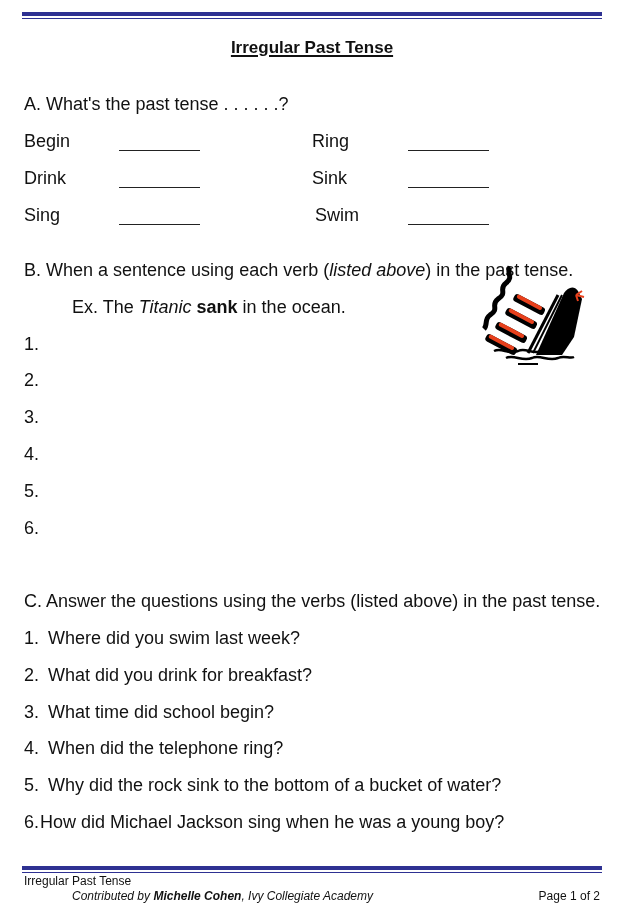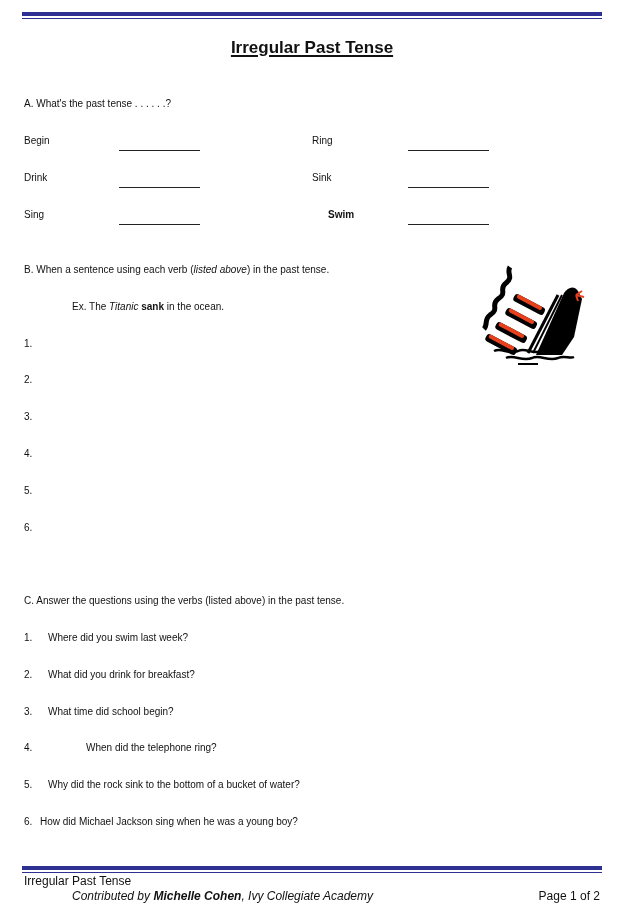--- a/index.html
+++ b/index.html
@@ -10,21 +10,21 @@
   .rule { position: absolute; left: 22px; width: 580px; }
   .rule .thick { height: 4px; background: #2e3192; }
   .rule .gap { height: 2px; background: #ffffff; }
   .rule .thin { height: 1px; background: #2e3192; }
 
   .title {
     position: absolute; left: 0; width: 624px; top: 38px; text-align: center;
     font-size: 17px; font-weight: bold; text-decoration: underline;
     text-decoration-thickness: 2px; text-underline-offset: 2px;
   }
-  .txt { position: absolute; font-size: 10px; line-height: 18px; white-space: nowrap; }
+  .txt { position: absolute; font-size: 18px; line-height: 18px; white-space: nowrap; }
   .blank {
     position: absolute; width: 81px; height: 0; border-bottom: 1px solid #222;
   }
   .ship { position: absolute; left: 478px; top: 263px; width: 110px; height: 102px; }
   .footer { font-size: 12px; line-height: 14px; }
 </style>
 </head>
 <body>
 
 <div class="rule" style="top:12px;">
@@ -41,21 +41,21 @@
 <div class="blank" style="left:119px; top:150px;"></div>
 <div class="txt" style="left:24px; top:169px;">Drink</div>
 <div class="blank" style="left:119px; top:187px;"></div>
 <div class="txt" style="left:24px; top:206px;">Sing</div>
 <div class="blank" style="left:119px; top:224px;"></div>
 
 <div class="txt" style="left:312px; top:132px;">Ring</div>
 <div class="blank" style="left:408px; top:150px;"></div>
 <div class="txt" style="left:312px; top:169px;">Sink</div>
 <div class="blank" style="left:408px; top:187px;"></div>
-<div class="txt" style="left:328px; top:206px;font-weight:bold;">Swim</div>
+<div class="txt" style="left:315px; top:206px;">Swim</div>
 <div class="blank" style="left:408px; top:224px;"></div>
 
 <div class="txt" style="left:24px; top:261px;"><span>B.  When a sentence using each verb (</span><i>listed above</i><span>) in the past tense.</span></div>
 
 <div class="txt" style="left:72px; top:298px;"><span>Ex. The </span><i>Titanic</i><span> </span><b>sank</b><span> in the ocean.</span></div>
 
 <svg class="ship" viewBox="0 0 110 102">
 
   <path d="M32 4 C28 10, 36 14, 28 20 C20 26, 30 30, 20 36 C12 42, 22 46, 12 52 C6 56, 10 62, 6 66" stroke="#000" stroke-width="5" fill="none" stroke-linejoin="round"></path>
 
@@ -87,21 +87,21 @@
 <div class="txt" style="left:24px; top:408px;">3.</div>
 <div class="txt" style="left:24px; top:445px;">4.</div>
 <div class="txt" style="left:24px; top:482px;">5.</div>
 <div class="txt" style="left:24px; top:519px;">6.</div>
 
 <div class="txt" style="left:24px; top:592px;">C.  Answer the questions using the verbs (listed above) in the past tense.</div>
 
 <div class="txt" style="left:24px; top:629px;"><span>1.</span><span style="position:absolute; left:24px;">Where did you swim last week?</span></div>
 <div class="txt" style="left:24px; top:666px;"><span>2.</span><span style="position:absolute; left:24px;">What did you drink for breakfast?</span></div>
 <div class="txt" style="left:24px; top:703px;"><span>3.</span><span style="position:absolute; left:24px;">What time did school begin?</span></div>
-<div class="txt" style="left:24px; top:739px;"><span>4.</span><span style="position:absolute; left:24px;margin-left:38px;">When did the telephone ring?</span></div>
+<div class="txt" style="left:24px; top:739px;"><span>4.</span><span style="position:absolute; left:24px;">When did the telephone ring?</span></div>
 <div class="txt" style="left:24px; top:776px;"><span>5.</span><span style="position:absolute; left:24px;">Why did the rock sink to the bottom of a bucket of water?</span></div>
 <div class="txt" style="left:24px; top:813px;"><span>6.</span><span style="position:absolute; left:16px;">How did Michael Jackson sing when he was a young boy?</span></div>
 
 <div class="rule" style="top:866px;">
   <div class="thick"></div>
     <div class="gap"></div>
     <div class="thin"></div>
 </div>
 
 <div class="txt footer" style="left:24px; top:874px;">Irregular Past Tense</div>

